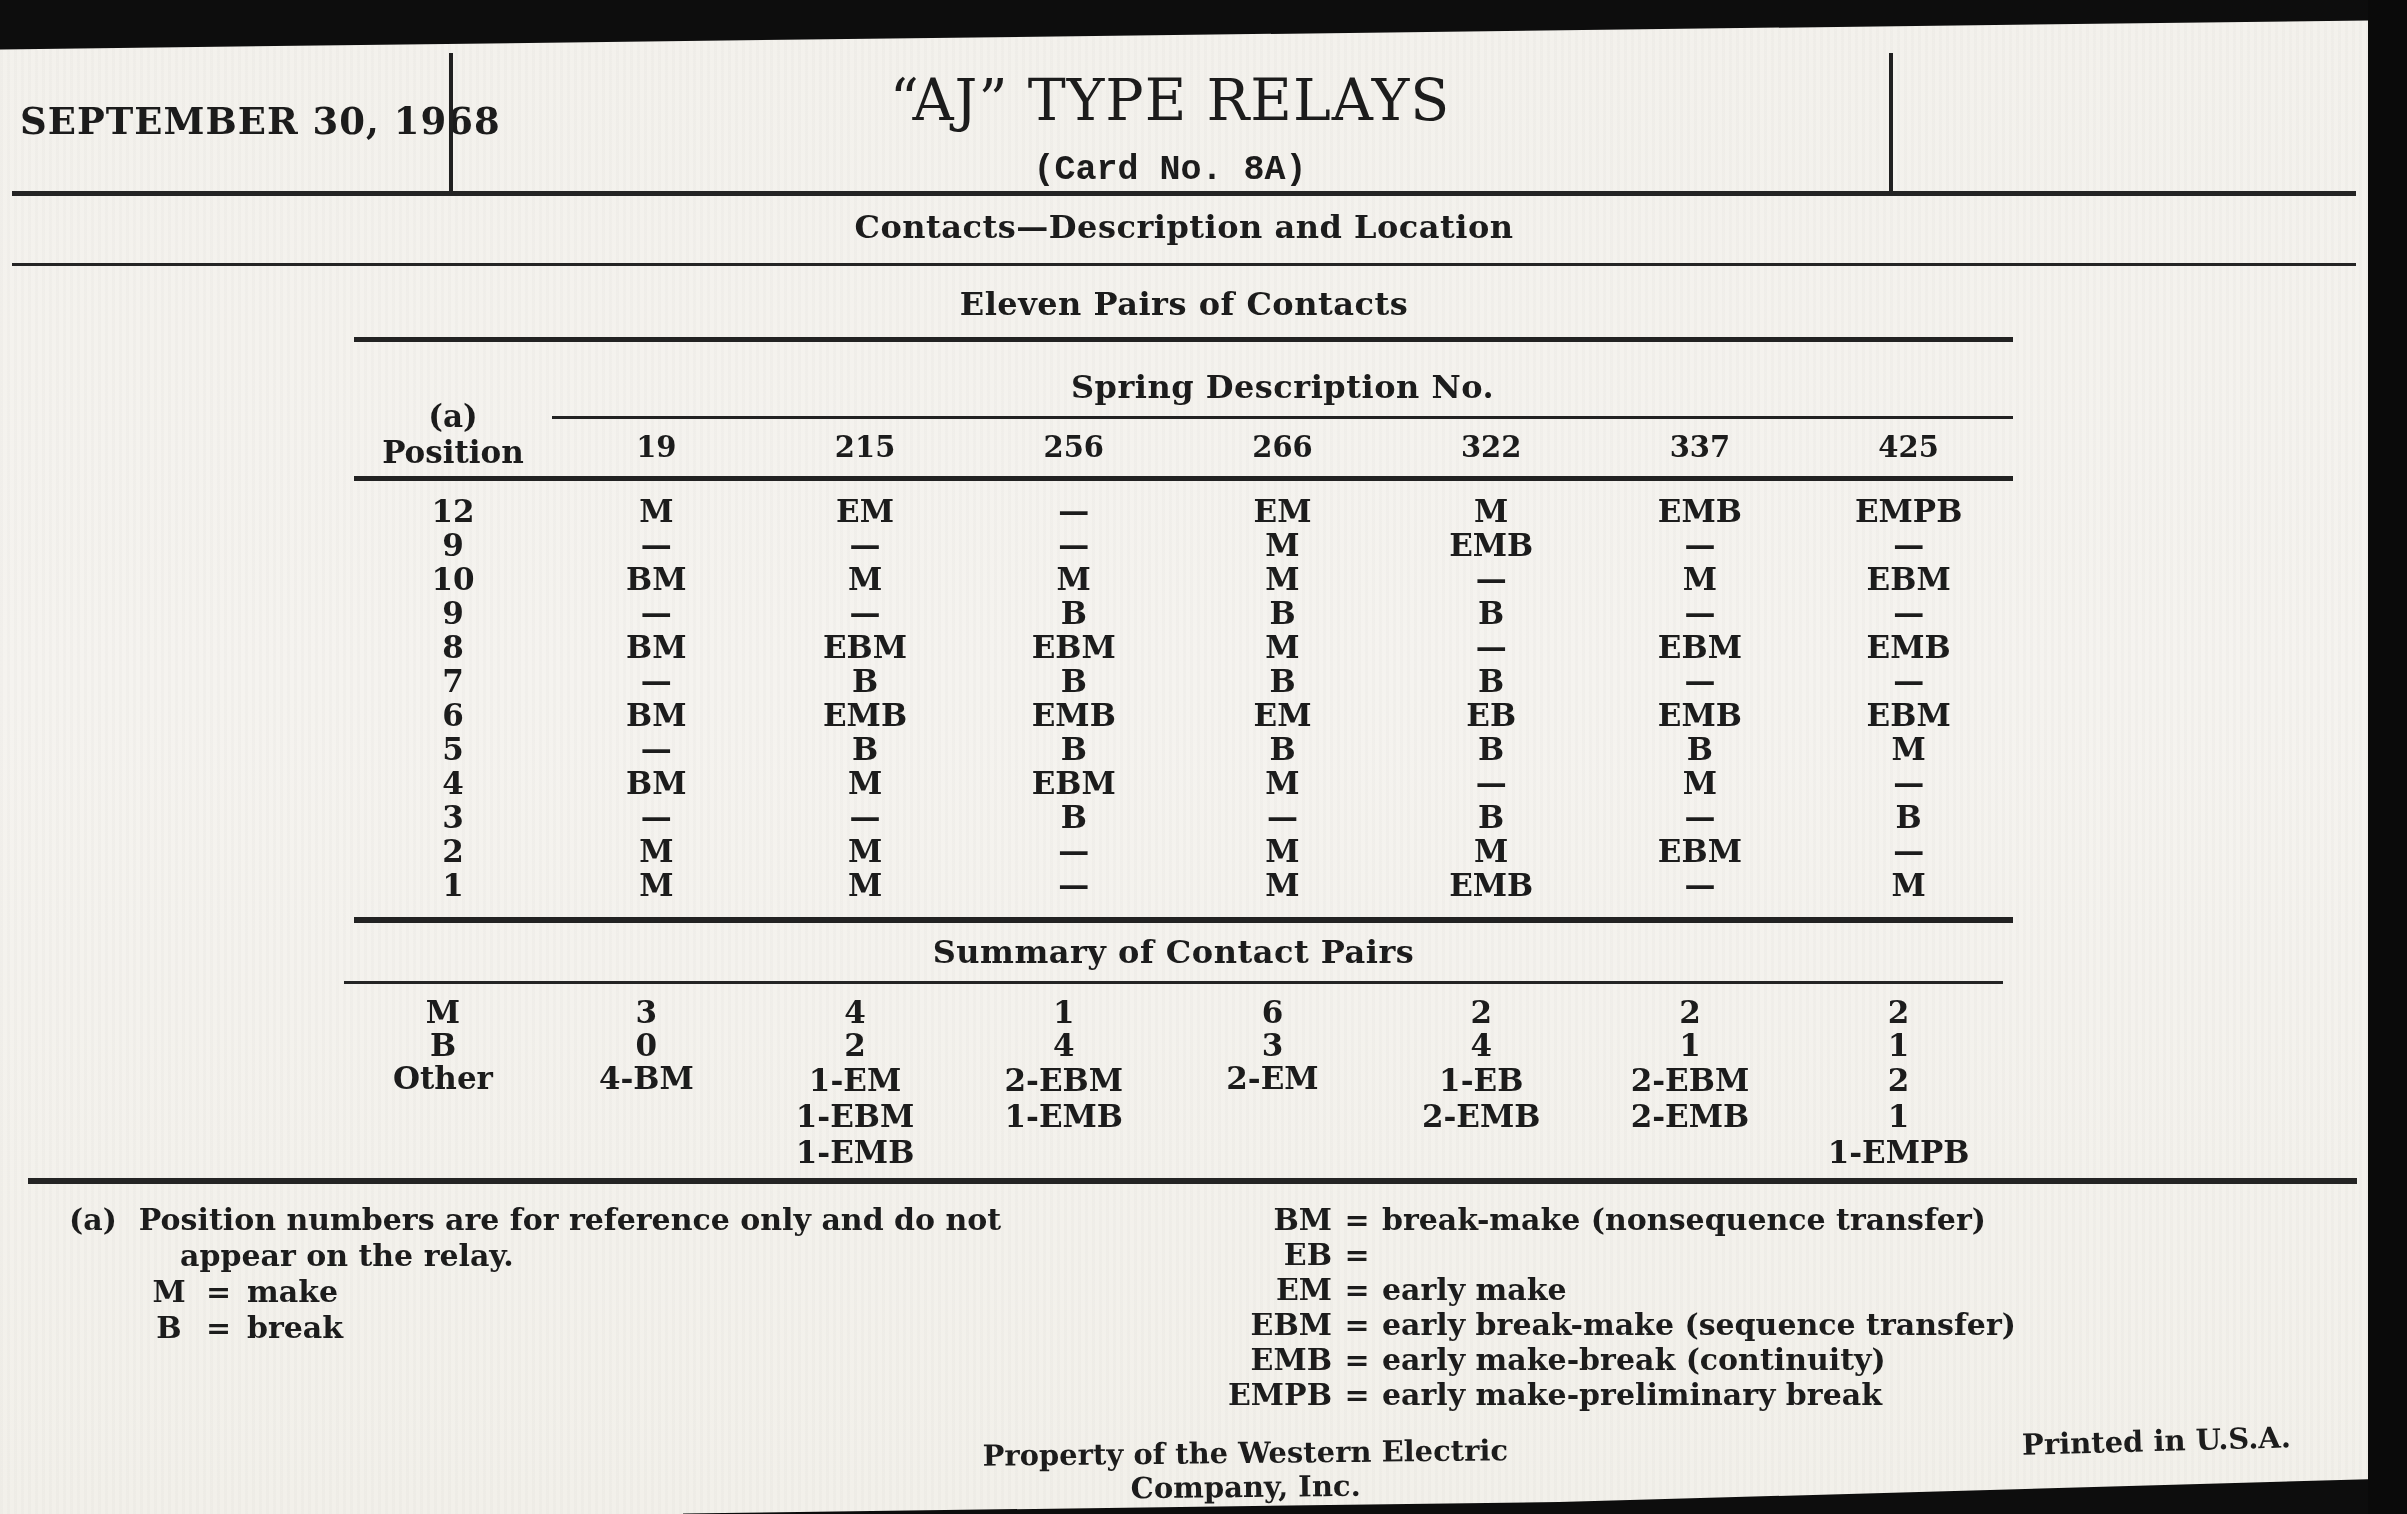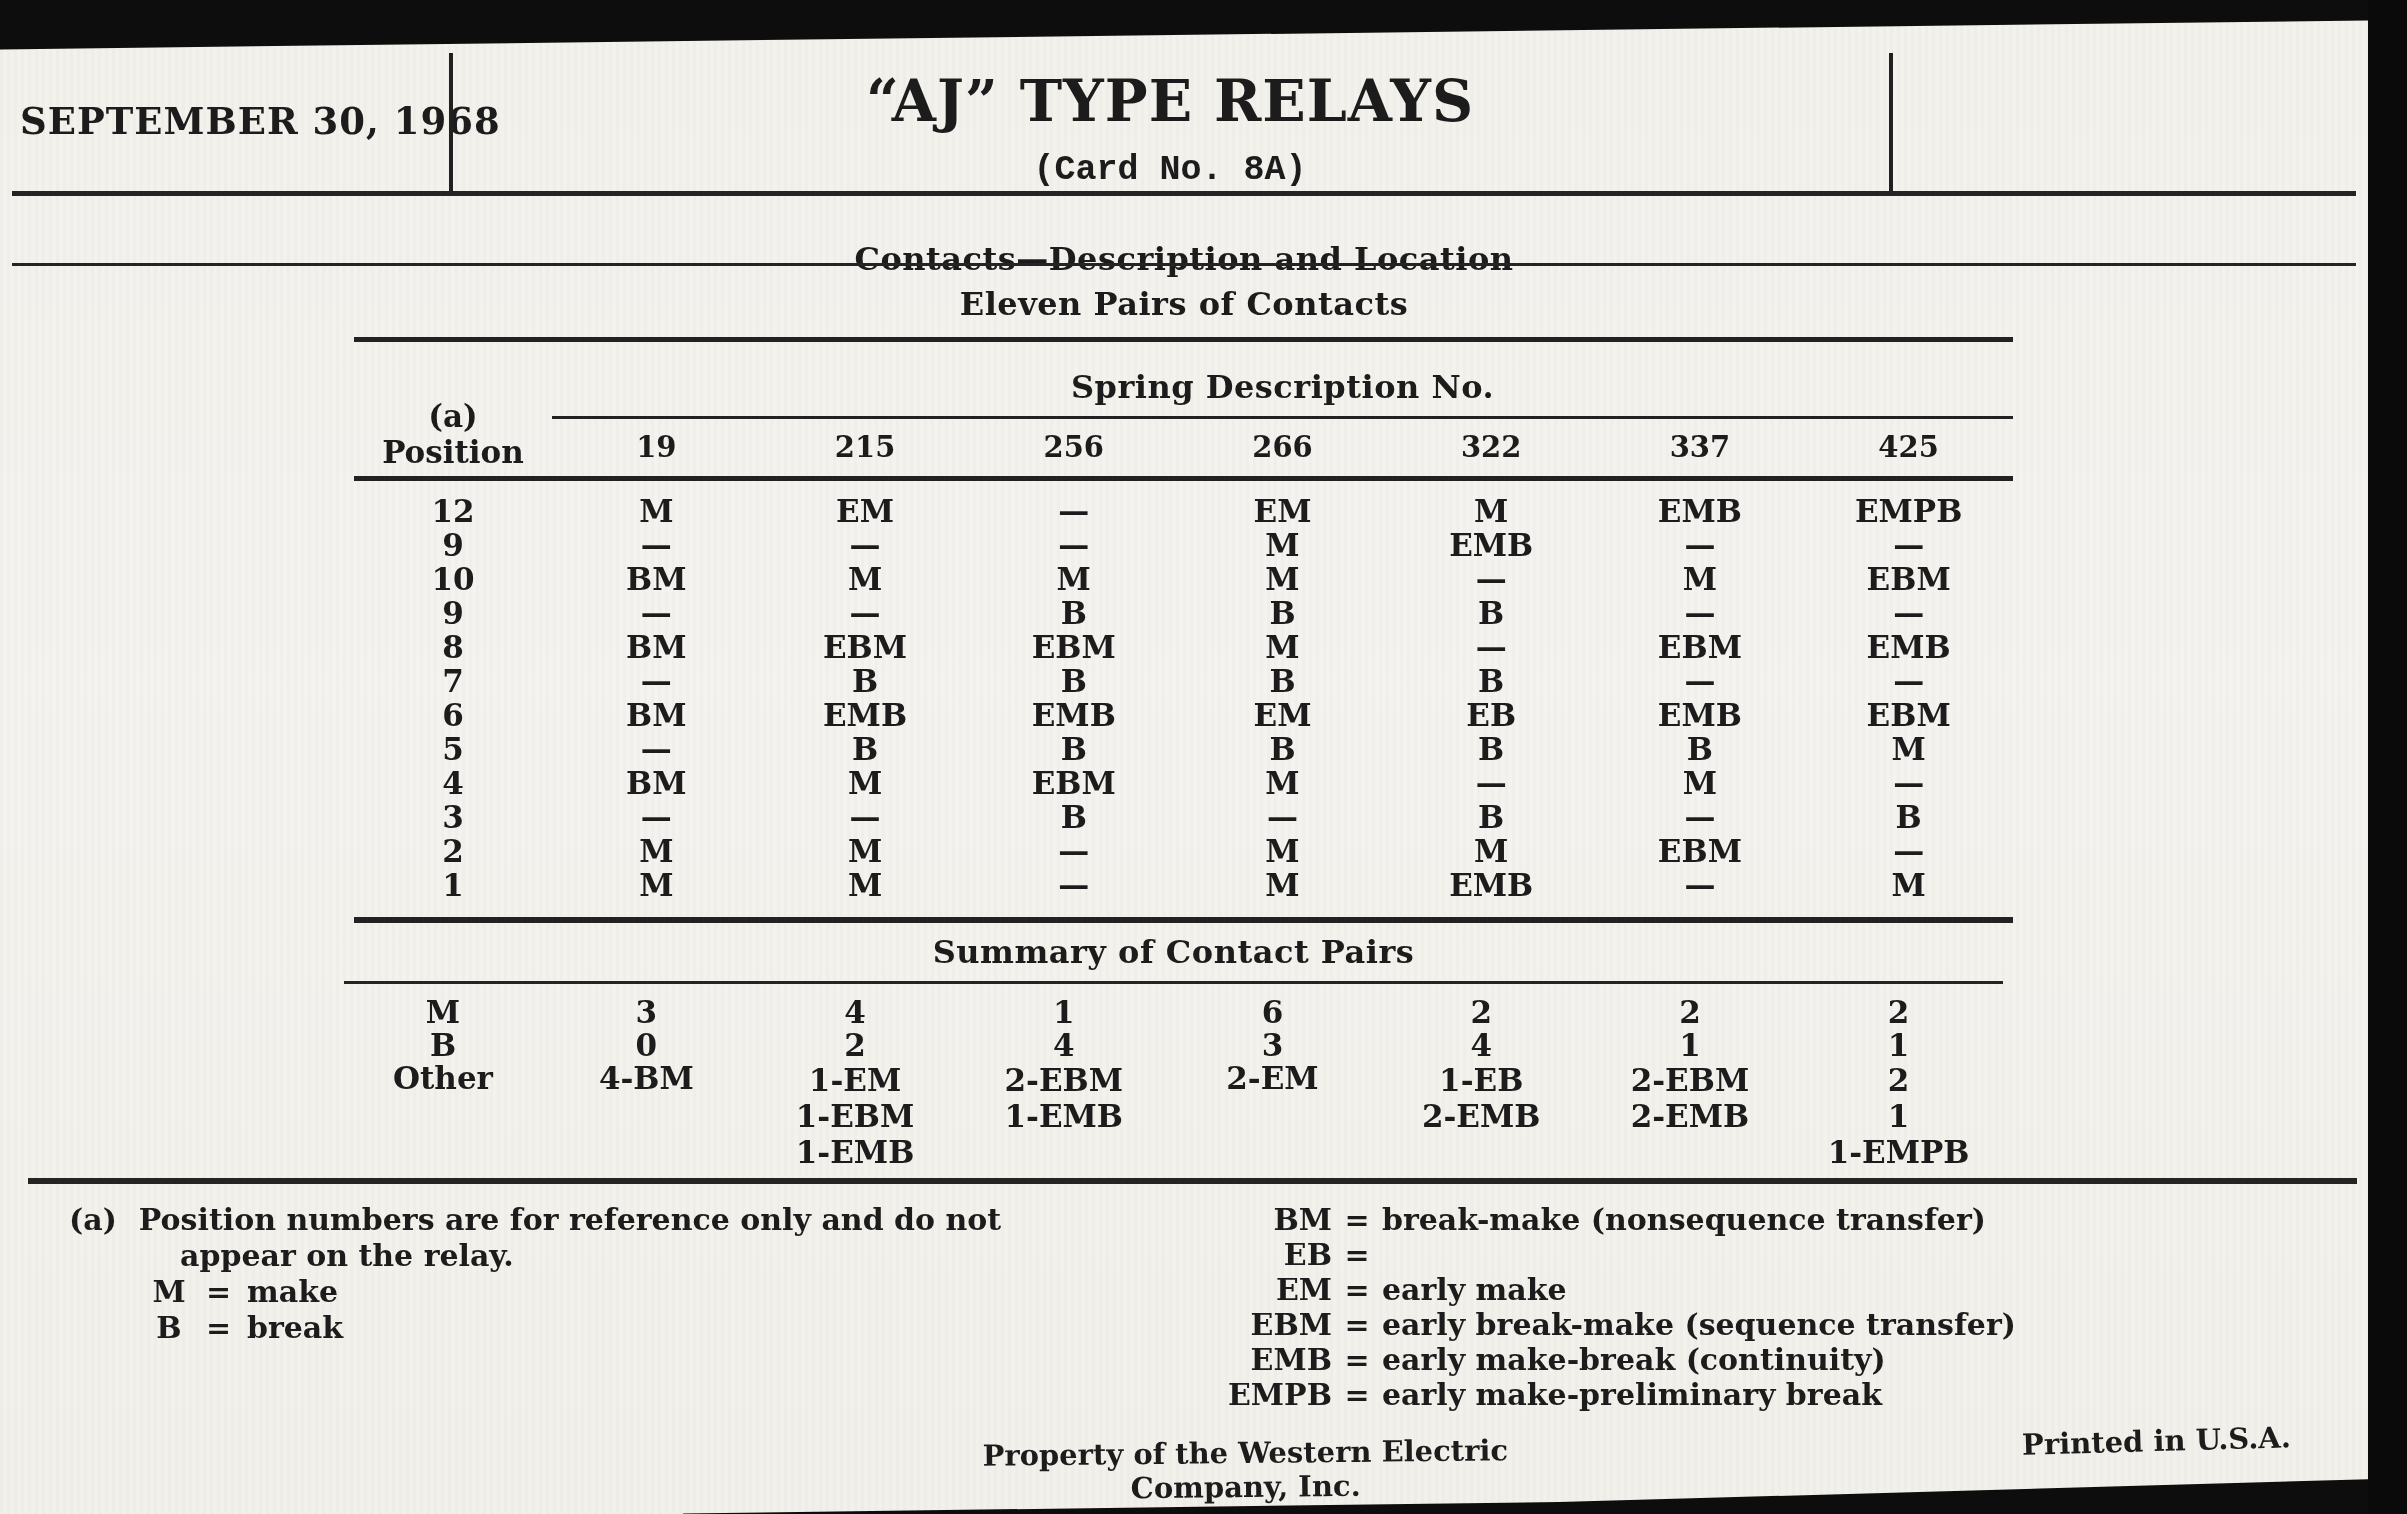--- a/index.html
+++ b/index.html
@@ -27,29 +27,29 @@
   }
   
   .date{
     position:absolute;left:20px;top:99px;width:426px;text-align:center;
     font-weight:bold;font-size:37px;letter-spacing:1px;white-space:nowrap;
   }
   .vline{position:absolute;top:53px;width:4px;height:140px;background:#202020;}
   .vline.v1{left:449px;}
   .vline.v2{left:1889px;}
   .hdr-center{position:absolute;left:451px;top:69px;width:1438px;text-align:center;}
-  .title{font-weight:bold;font-size:57px;line-height:63px;letter-spacing:1px;}
+  .title{font-weight:normal;font-size:57px;line-height:63px;letter-spacing:1px;}
   .subtitle{font-weight:bold;font-size:35px;line-height:42px;margin-top:17px;font-family:Liberation Mono, monospace;}
   .rule{position:absolute;background:#242424;}
   .rule-a{left:12px;top:191px;width:2344px;height:5px;}
   .rule-b{left:12px;top:263px;width:2344px;height:3px;}
   .rule-wide{left:28px;top:1178px;width:2329px;height:6px;}
   .section-title{
     position:absolute;left:0;top:208px;width:2368px;text-align:center;
-    font-weight:bold;font-size:32px;letter-spacing:0.5px;margin-top:32px;
+    font-weight:bold;font-size:32px;letter-spacing:0.5px;
   }
   .caption{
     position:absolute;left:0;top:285px;width:2368px;text-align:center;
     font-weight:bold;font-size:32px;letter-spacing:0.5px;
   }
   
   .tbl{
     position:absolute;left:354px;top:337px;width:1659px;
     border-top:5px solid #222;border-bottom:6px solid #222;
     font-weight:bold;

